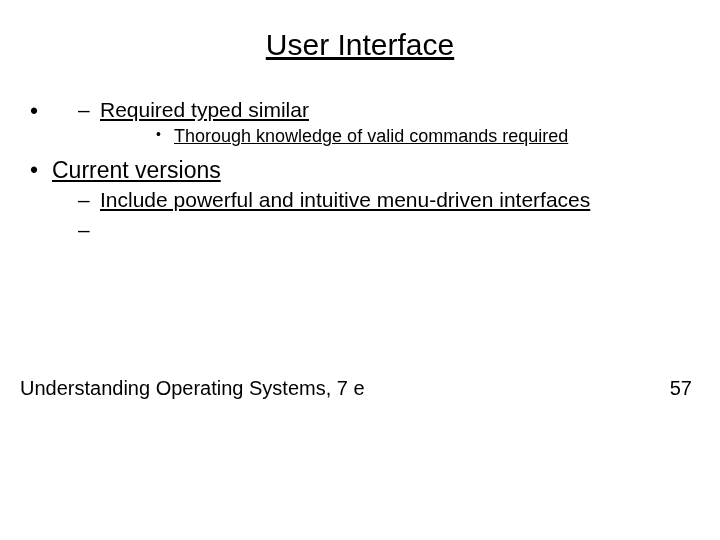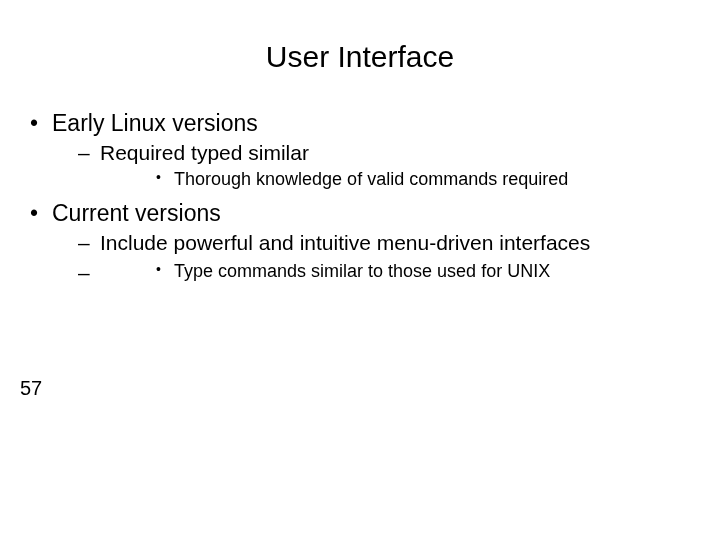--- a/index.html
+++ b/index.html
@@ -1,17 +1,17 @@
 <!DOCTYPE html>
 <html><head>
 <meta charset="utf-8">
 <style>
   * { margin: 0; padding: 0; box-sizing: border-box; }
   html, body { width: 720px; height: 540px; background: #fff; font-family: Arial, Helvetica, sans-serif; color: #000; }
-  .slide { width: 720px; height: 424px; position: relative; padding: 40px 30px 0 30px; }
+  .slide { width: 720px; height: 424px; position: relative; padding: 28px 30px 0 30px; text-decoration: underline; }
   .title { font-size: 30px; font-weight: 400; text-align: center; margin-bottom: 34px; }
   .content { font-size: 22px; line-height: 1.35; }
   ul { list-style: none; }
   .lvl1 { padding-left: 22px; position: relative; margin-bottom: 4px; font-size: 23px; }
   .lvl1::before { content: "•"; position: absolute; left: 0; top: 0; }
   .lvl2 { padding-left: 22px; position: relative; margin-left: 26px; margin-bottom: 2px; font-size: 21px; }
   .lvl2::before { content: "–"; position: absolute; left: 0; top: 0; }
   .lvl3 { padding-left: 18px; position: relative; margin-left: 56px; margin-bottom: 2px; font-size: 18px; }
   .lvl3::before { content: "•"; position: absolute; left: 0; top: 1px; font-size: 14px; }
   .group { margin-bottom: 6px; }
@@ -19,47 +19,42 @@
 </style>
 </head>
 <body>
 
 <div class="slide">
   <h1 class="title">User Interface</h1>
 
   <div class="content">
     <ul>
       <li class="lvl1 group">
-        <span>Early Linux versions</span>
         <ul>
           <li class="lvl2">
             <span>Required typed similar</span>
             <ul>
               <li class="lvl3">
                 <span>Thorough knowledge of valid commands required</span>
               </li>
             </ul>
           </li>
         </ul>
       </li>
 
       <li class="lvl1 group">
         <span> Current versions</span>
         <ul>
           <li class="lvl2">
             <span>Include powerful and intuitive menu-driven interfaces</span>
           </li>
           <li class="lvl2">
-            <ul>
-              <li class="lvl3">
-                <span>Type commands similar to those used for UNIX</span>
-              </li>
-            </ul>
           </li>
         </ul>
       </li>
     </ul>
   </div>
 
   <div class="footer">
+    <span>Understanding Operating Systems, 7 e</span>
     <span>57</span>
   </div>
 </div>
 
 </body></html>

